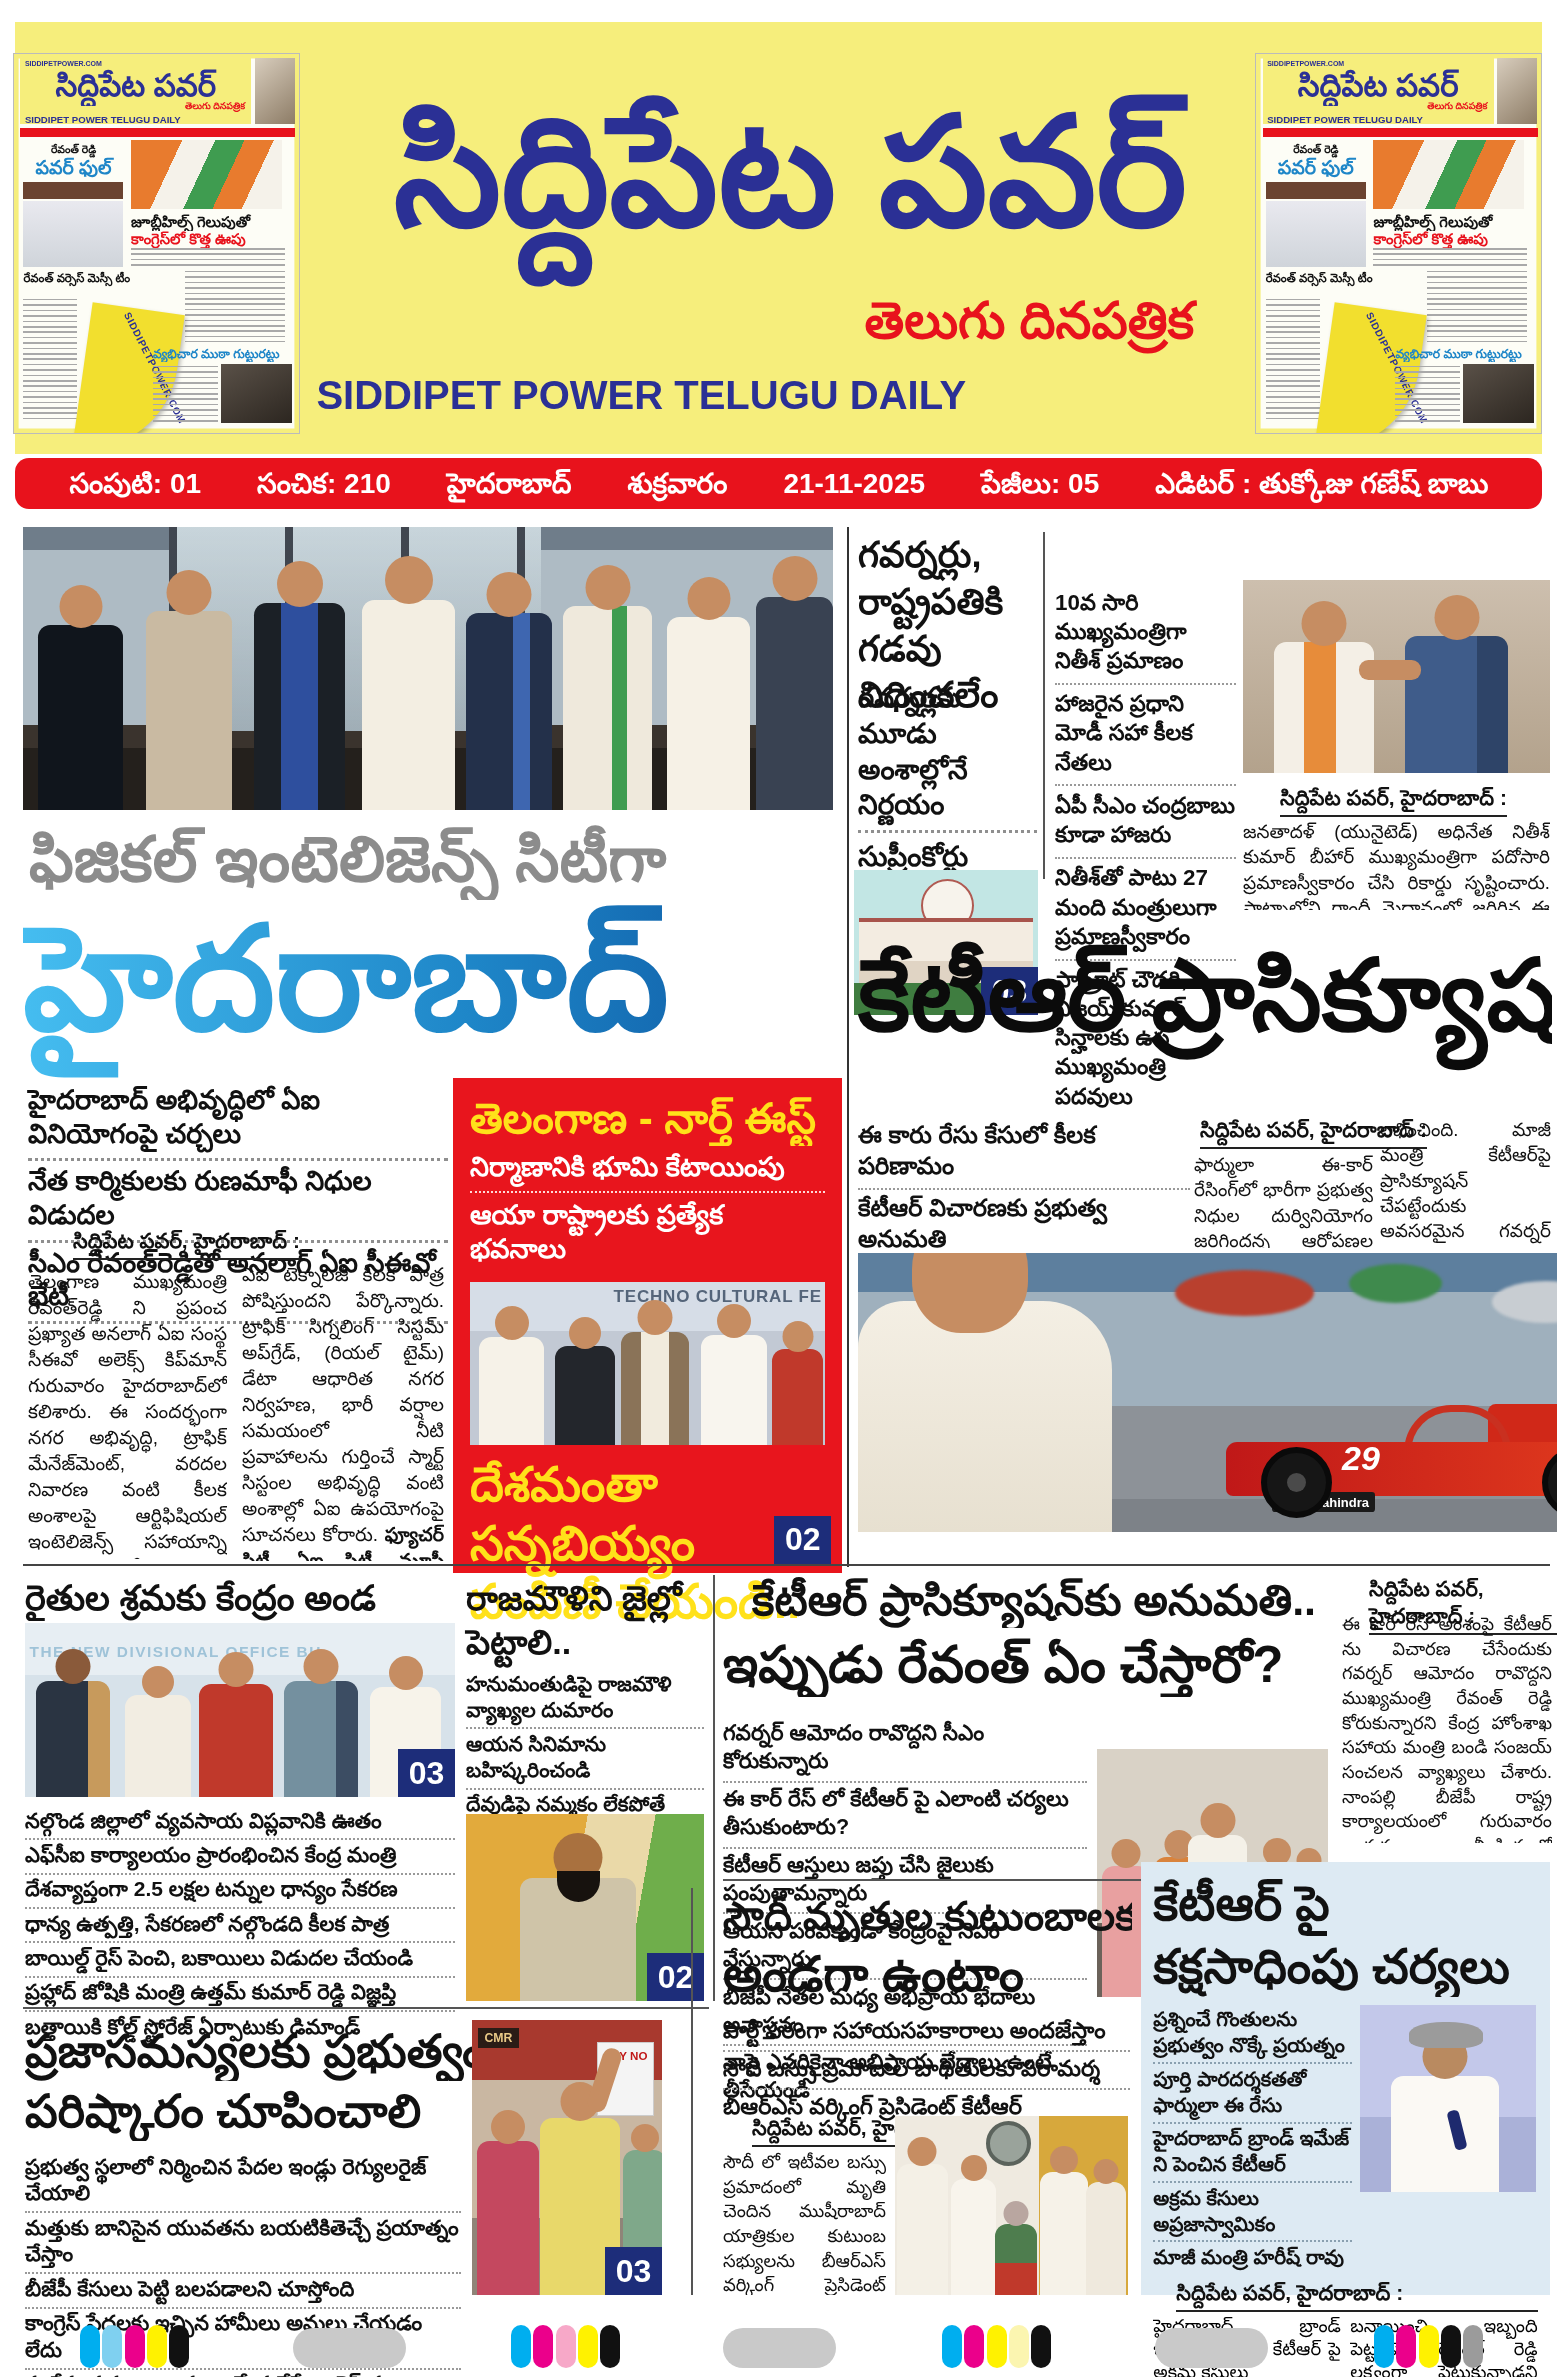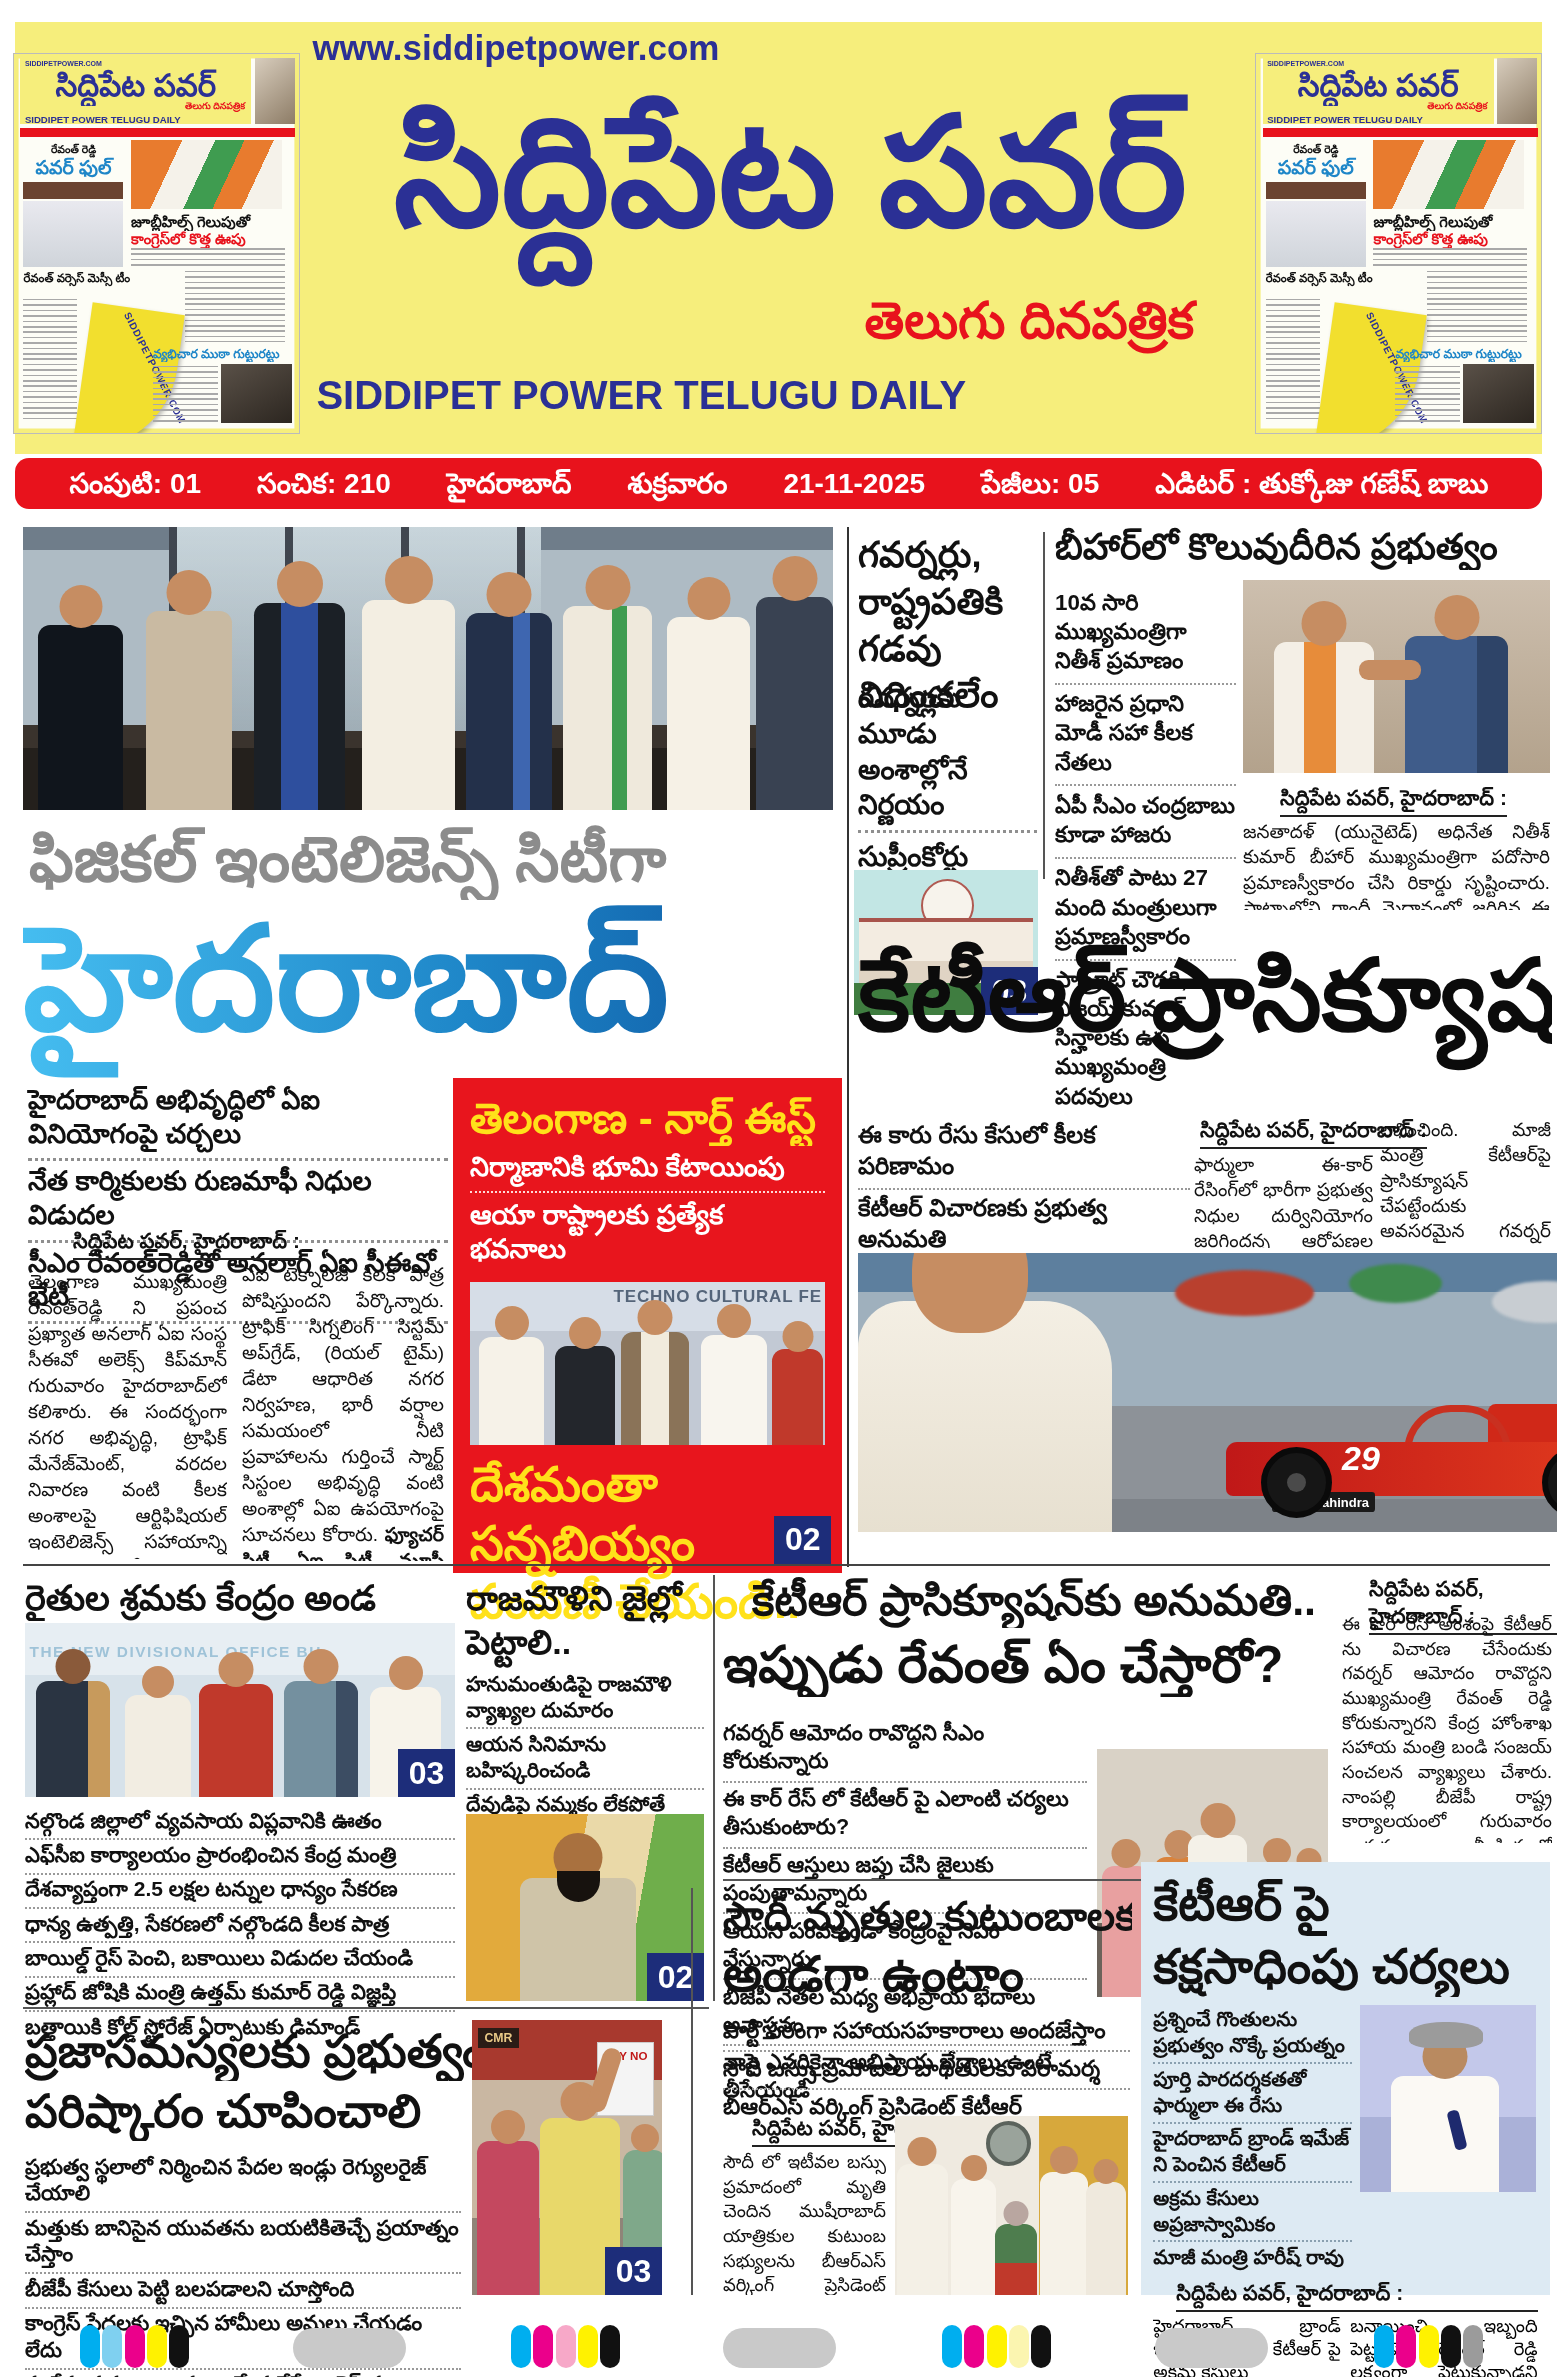--- a/index.html
+++ b/index.html
@@ -179,21 +179,20 @@
   .regdots{position:absolute;display:flex;gap:2.3px;}
   .regdots i{display:block;width:20px;height:43px;border-radius:10.8px;}
   .regbar{position:absolute;width:113px;height:40px;border-radius:20px;background:#c9c9c9;}
 </style>
 </head>
 <body>
 
 <div class="page">
 
   <div class="abs masthead">
-    <div class="abs m-url">www.siddipetpower.com</div>
     <div class="abs m-title tel">సిద్దిపేట పవర్</div>
     <div class="abs m-tagline tel">తెలుగు దినపత్రిక</div>
     <div class="abs m-sub">SIDDIPET POWER TELUGU DAILY</div>
 
     <div class="abs mini" style="left:-2.3px;top:31px;">
       <div class="mm">
         <div class="mm-url">SIDDIPETPOWER.COM</div>
         <div class="mm-t tel">సిద్దిపేట పవర్</div>
         <div class="mm-tag tel">తెలుగు దినపత్రిక</div>
         <div class="mm-sub">SIDDIPET POWER TELUGU DAILY</div>
@@ -278,21 +277,20 @@
   <div class="photo sc">
     <div class="sky"></div>
     <div class="dome"></div>
     <div class="bldg"></div>
     <div class="lawn"></div>
     <div class="pgbadge" style="right:0;bottom:0;">03</div>
   </div>
 
   <div class="vline" style="left:1043px;top:532px;height:347px;width:1.5px;background:#555;"></div>
 
-  <div class="abs bih-h tel">బీహార్‌లో కొలువుదీరిన ప్రభుత్వం</div>
   <div class="abs bih-bul">
     <div class="tel">10వ సారి ముఖ్యమంత్రిగా నితీశ్ ప్రమాణం</div>
     <div class="tel">హాజరైన ప్రధాని మోడీ సహా కీలక నేతలు</div>
     <div class="tel">ఏపీ సీఎం చంద్రబాబు కూడా హాజరు</div>
     <div class="tel">నితీశ్‌తో పాటు 27 మంది మంత్రులుగా ప్రమాణస్వీకారం</div>
     <div class="tel" style="border-bottom:none;">సామ్రాట్ చౌదరి, విజయ్ కుమార్ సిన్హాలకు ఉప ముఖ్యమంత్రి పదవులు</div>
   </div>
   <div class="photo bih-photo">
     <div class="pp" style="left:31px;width:100px;height:131px;background:linear-gradient(90deg,#f4efe6 0 30%,#e78c3a 30% 62%,#f4efe6 62%);--h:45px;"></div>
     <div class="pp" style="left:162px;width:103px;height:137px;background:linear-gradient(90deg,#3f5c8a 0 70%,#2e4468 70%);--h:45px;"></div>

